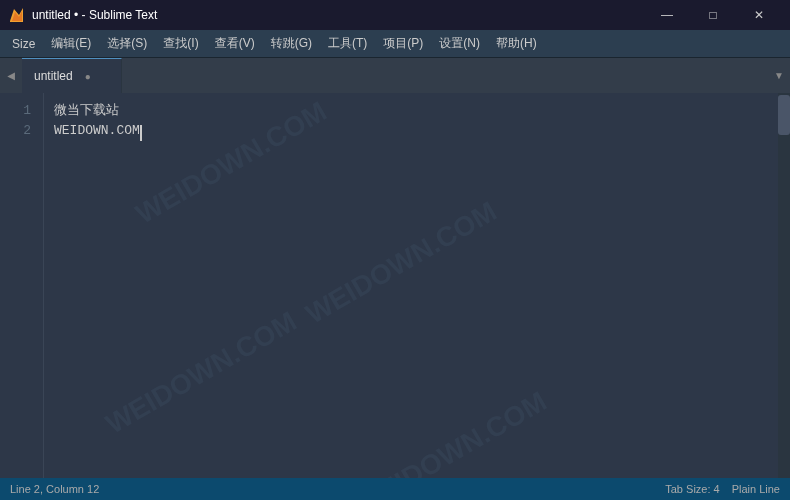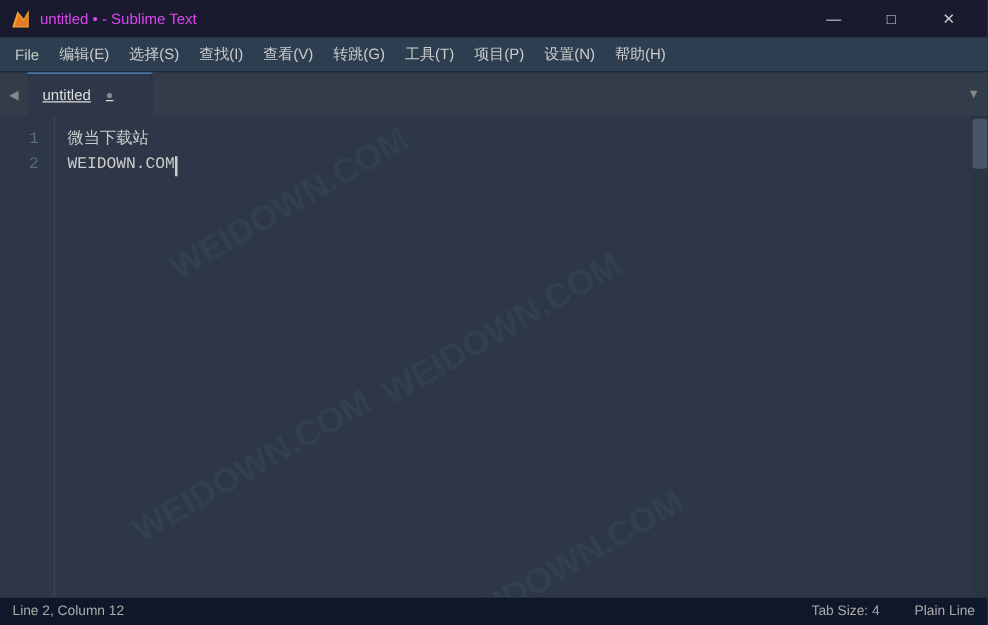--- a/index.html
+++ b/index.html
@@ -33,21 +33,21 @@
       height: 18px;
       display: flex;
       align-items: center;
       justify-content: center;
     }
     #app-icon svg {
       width: 16px;
       height: 16px;
     }
     #title-text {
-      color: #d946ef;
+      color: #ffffff;
       font-size: 12px;
     }
     #window-controls {
       display: flex;
       gap: 0;
     }
     .win-btn {
       width: 46px;
       height: 30px;
       display: flex;
@@ -106,21 +106,20 @@
       display: flex;
       align-items: center;
       padding: 0 12px;
       background: #3d4d5e;
       border-right: 1px solid #2a3540;
       color: #aaaaaa;
       font-size: 12px;
       cursor: pointer;
       gap: 8px;
       min-width: 100px;
-      text-decoration: underline;
     }
     .tab.active {
       background: #2d3748;
       color: #dddddd;
       border-top: 1px solid #5090c0;
     }
     .tab-close {
       width: 14px;
       height: 14px;
       border-radius: 50%;
@@ -212,32 +211,32 @@
     #scrollbar-thumb {
       width: 100%;
       height: 40px;
       background: #4a5568;
       border-radius: 3px;
       margin-top: 2px;
     }
 
     
     #status-bar {
-      background: #0f172a;
+      background: #0c4a6e;
       height: 22px;
       display: flex;
       align-items: center;
       justify-content: space-between;
       padding: 0 10px;
       flex-shrink: 0;
       color: #aaaaaa;
       font-size: 11px;
     }
     #status-left { display: flex; align-items: center; gap: 4px; }
-    #status-right { display: flex; align-items: flex-end; gap: 28px; }
+    #status-right { display: flex; align-items: flex-end; gap: 12px; }
   </style>
 </head>
 <body>
 
 <div id="title-bar">
   <div id="title-left">
     <div id="app-icon">
 
       <svg viewBox="0 0 16 16" xmlns="http://www.w3.org/2000/svg">
         <polygon points="1,14 5,2 10,8 14,1 14,15 1,15" fill="#f0a030"></polygon>
@@ -247,21 +246,21 @@
     <span id="title-text">untitled • - Sublime Text</span>
   </div>
   <div id="window-controls">
     <div class="win-btn">—</div>
     <div class="win-btn">□</div>
     <div class="win-btn close">✕</div>
   </div>
 </div>
 
 <div id="menu-bar">
-<div class="menu-item">File</div>
+<div class="menu-item">Size</div>
     <div class="menu-item">编辑(E)</div>
     <div class="menu-item">选择(S)</div>
     <div class="menu-item">查找(I)</div>
     <div class="menu-item">查看(V)</div>
     <div class="menu-item">转跳(G)</div>
     <div class="menu-item">工具(T)</div>
     <div class="menu-item">项目(P)</div>
     <div class="menu-item">设置(N)</div>
     <div class="menu-item">帮助(H)</div>
   </div>

